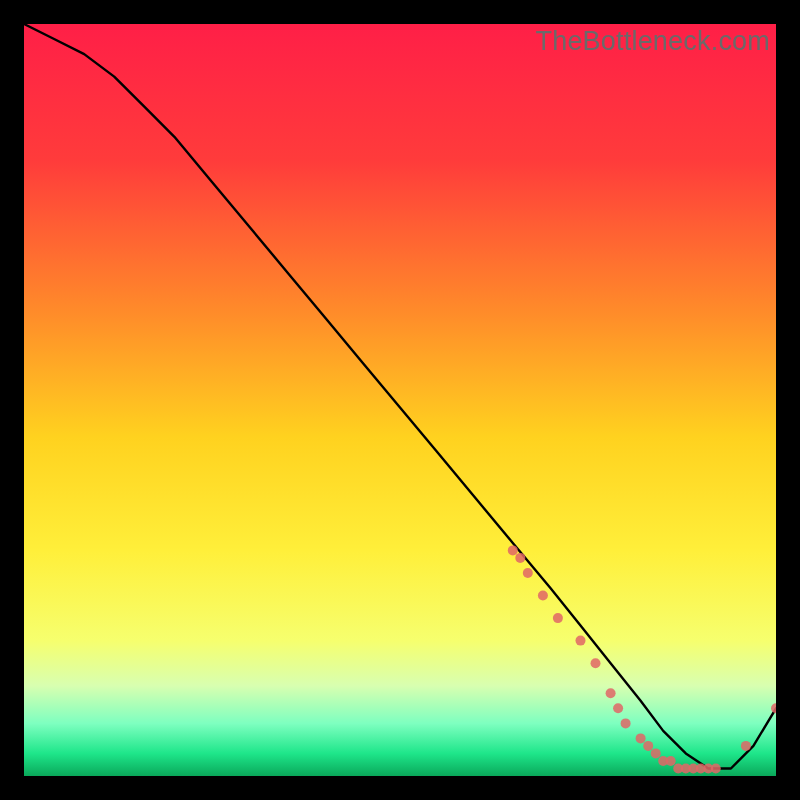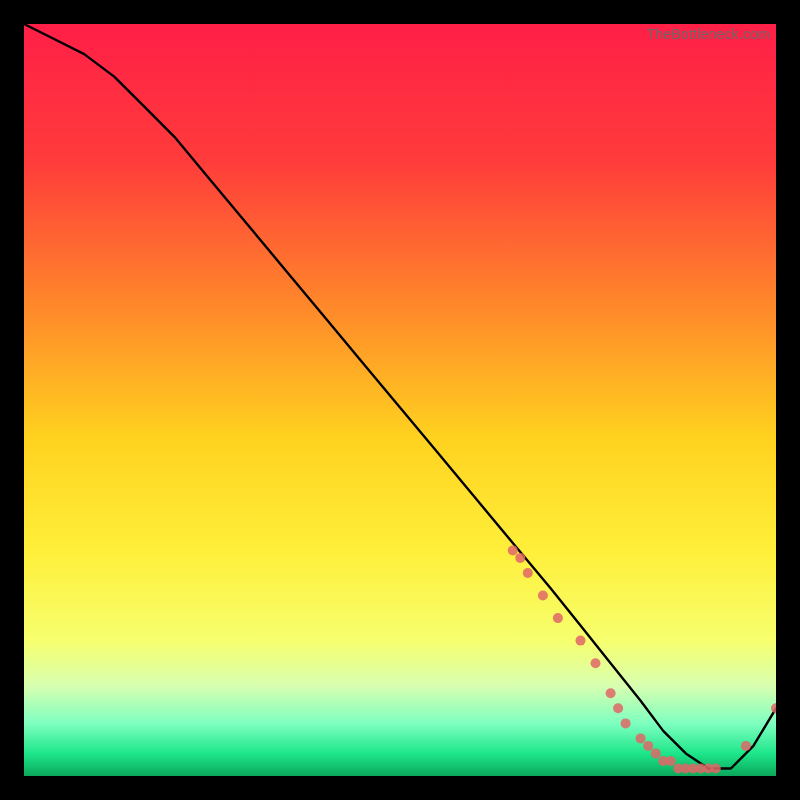--- a/index.html
+++ b/index.html
@@ -17,21 +17,21 @@
     top: 24px;
     width: 752px;
     height: 752px;
     background: #000;
   }
   .watermark {
     position: absolute;
     top: 2px;
     right: 6px;
     color: #6a6a6a;
-    font-size: 14px;
+    font-size: 27px;
     letter-spacing: 0.2px;
     font-weight: 400;
     user-select: none;
   }
   svg {
     display: block;
   }
 </style>
 </head>
 <body>

